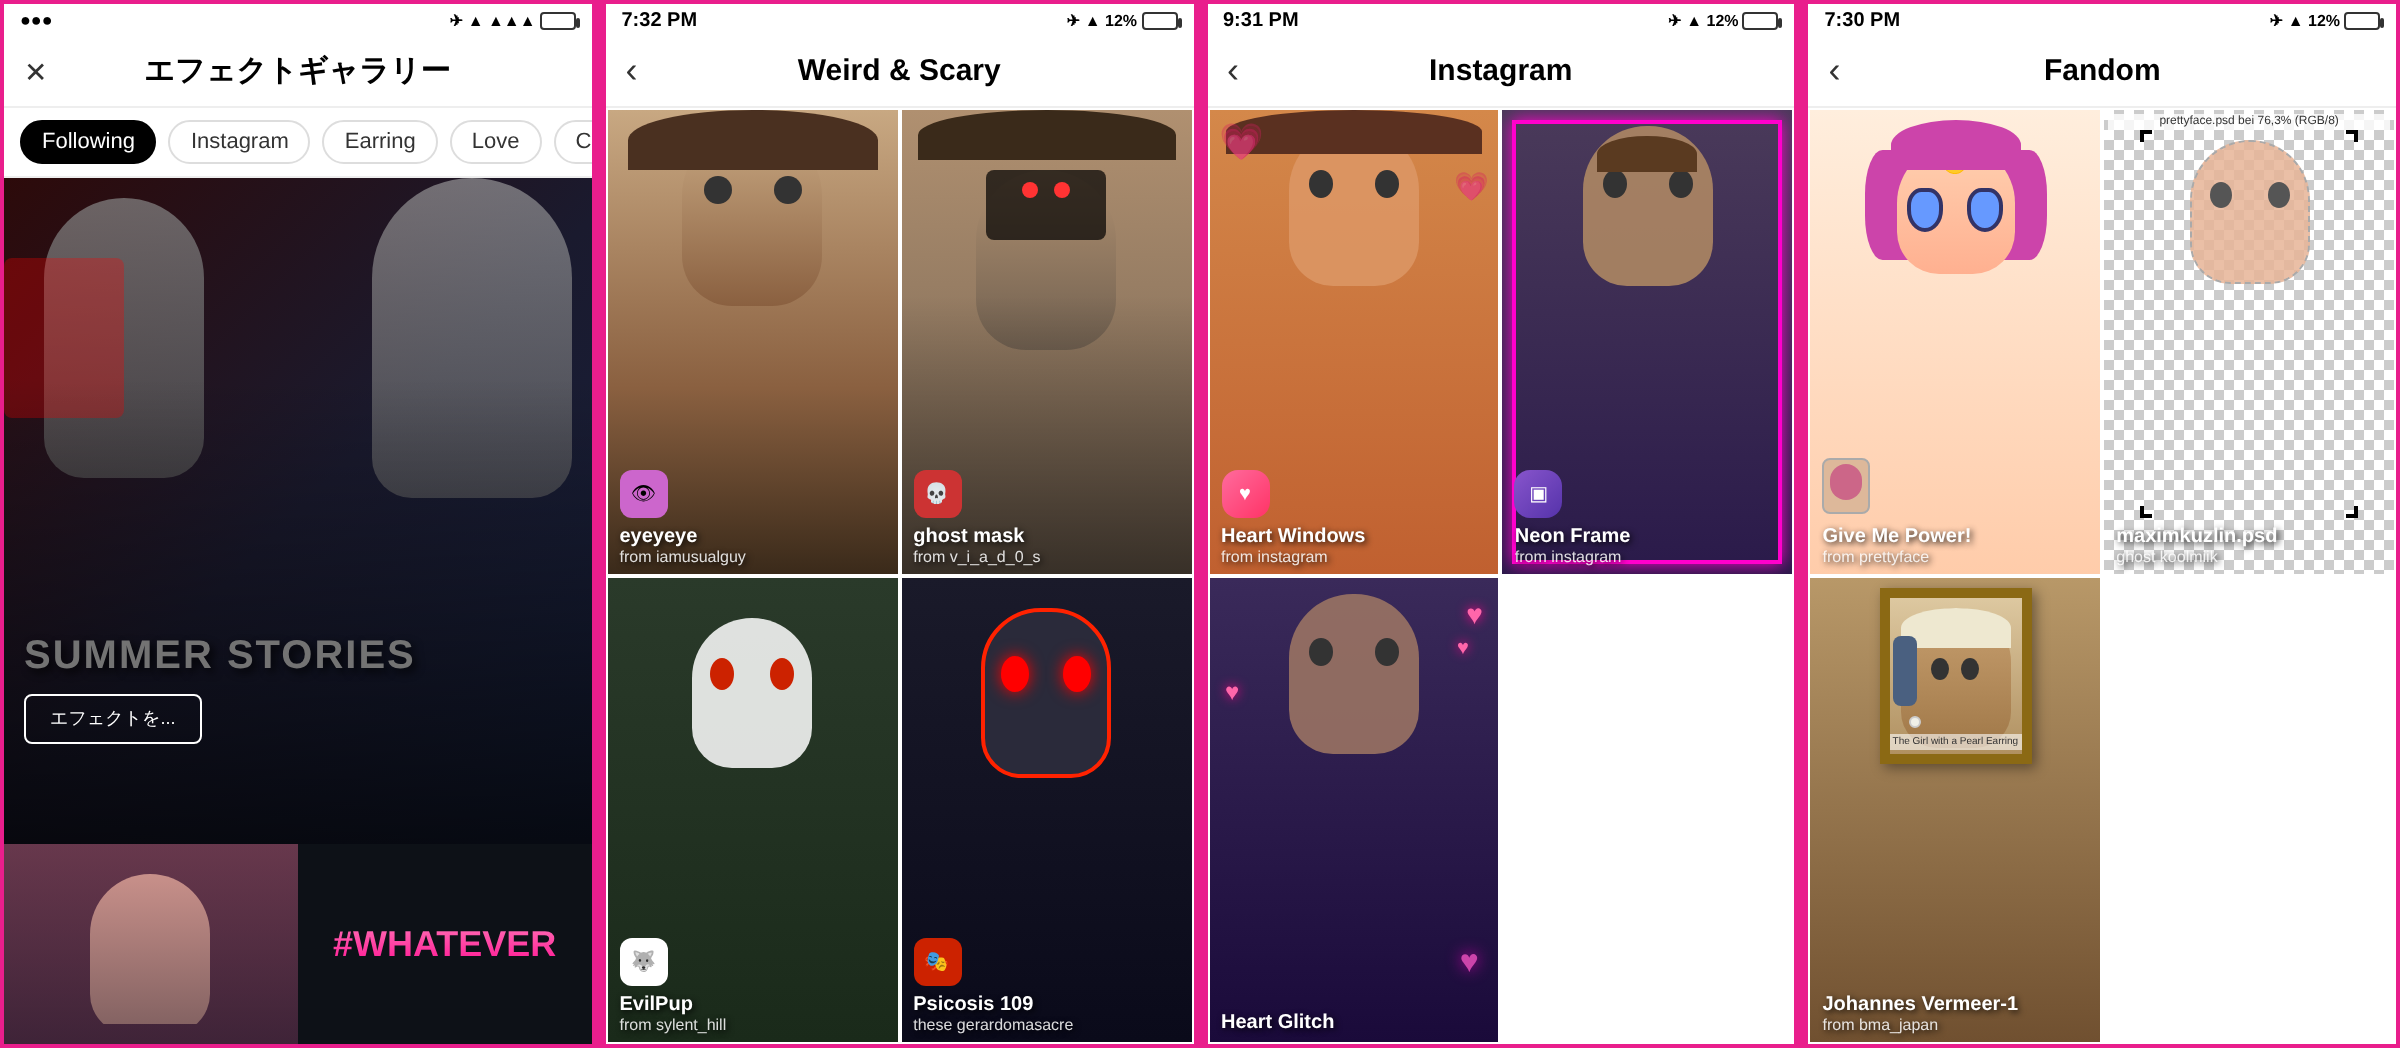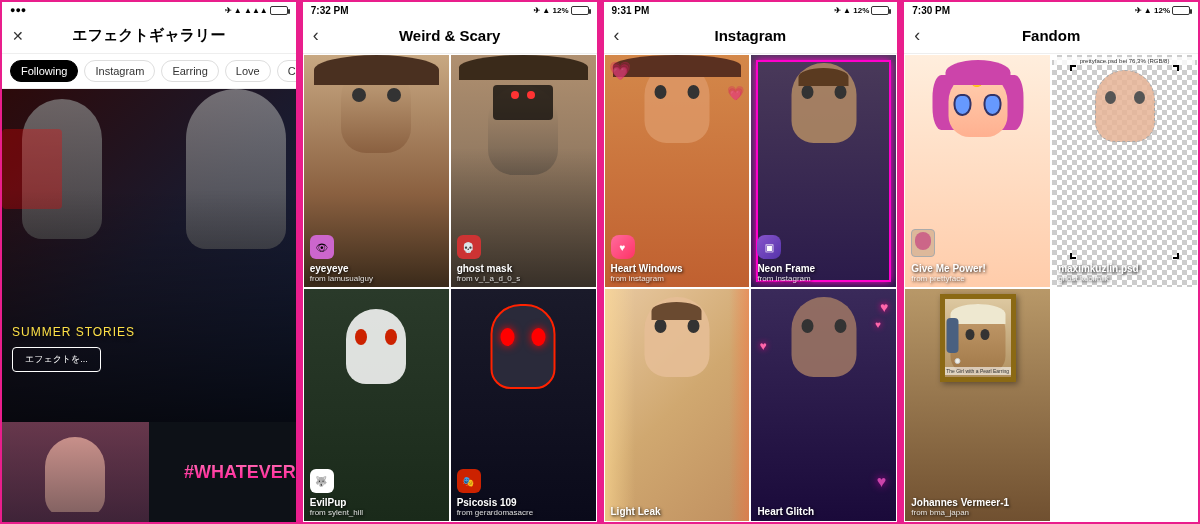--- a/index.html
+++ b/index.html
@@ -145,22 +145,22 @@
       position: absolute; top: 40px; left: 0;
       width: 60px; height: 80px;
       background: rgba(255,0,0,0.3);
       border-radius: 4px;
     }
     .hero-text-area {
       position: absolute; bottom: 50px; left: 10px; right: 10px;
       color: #fff; text-align: left; z-index: 10;
     }
     .hero-title {
-      font-size: 12px; font-weight: 400; text-transform: uppercase;
-      color: #fde047; letter-spacing: 1px; line-height: 1.1;
+      font-size: 20px; font-weight: 700; text-transform: uppercase;
+      color: #737373; letter-spacing: 1px; line-height: 1.1;
       text-shadow: 2px 2px 4px rgba(0,0,0,0.8);
     }
     .hero-subtitle {
       font-size: 9px; color: #ddd; margin-top: 4px; line-height: 1.3;
     }
     .hero-btn {
       margin-top: 8px;
       display: inline-block;
       padding: 5px 12px;
       border: 1px solid #fff;
@@ -177,21 +177,21 @@
       flex: 1;
       background: #2a1a2a;
       overflow: hidden;
       position: relative;
     }
     .panel1-bottom-right {
       flex: 1;
       background: #0d1117;
       overflow: hidden;
       position: relative;
-      display: flex; align-items: center; justify-content: flex-end;
+      display: flex; align-items: center; justify-content: center;
     }
     .whatever-text {
       font-size: 18px; font-weight: 900;
       background: linear-gradient(180deg, #ff6eb4, #ff1493);
       -webkit-background-clip: text; -webkit-text-fill-color: transparent;
       text-align: center;
     }
     .woman-portrait {
       position: absolute; top: 0; left: 0; right: 0; bottom: 0;
       background: linear-gradient(180deg, #c77 0%, #855 100%);
@@ -410,21 +410,21 @@
               <div style="width:14px;height:18px;background:#ff0000;border-radius:50%;box-shadow:0 0 8px #ff0000;"></div>
             </div>
           </div>
         </div>
       </div>
       <div class="effect-icon" style="background:#cc2200;border-radius:6px;">
         <span style="font-size:10px;">🎭</span>
       </div>
       <div class="effect-label">
         <span class="effect-name">Psicosis 109</span>
-        <span class="effect-from">from gerardomasacre</span>
+        <span class="effect-from">these gerardomasacre</span>
       </div>
     </div>
   </div>
 </div>
 
 <div class="panel-divider"></div>
 
 <div class="phone-panel">
   <div class="status-bar">
     <span>9:31 PM</span>
@@ -478,39 +478,20 @@
       </div>
       <div class="effect-icon" style="background:linear-gradient(135deg,#8855cc,#5533aa);border-radius:8px;">
         <span style="font-size:10px;color:#fff;">▣</span>
       </div>
       <div class="effect-label">
         <span class="effect-name">Neon Frame</span>
         <span class="effect-from">from instagram</span>
       </div>
     </div>
 
-    <div class="effect-cell">
-      <div class="effect-cell-bg face-ll-cell">
-        <div style="position:absolute;top:0;left:0;right:0;bottom:0;background:linear-gradient(135deg,#e8c8a0,#d0a870,#c09060);">
-          <div style="position:absolute;top:8px;left:50%;transform:translateX(-50%);width:65px;height:80px;background:rgba(230,190,150,0.9);border-radius:32px 32px 22px 22px;">
-            <div style="display:flex;justify-content:space-around;padding-top:22px;">
-              <div style="width:12px;height:14px;background:#333;border-radius:50%;"></div>
-              <div style="width:12px;height:14px;background:#333;border-radius:50%;"></div>
-            </div>
-            <div style="position:absolute;top:5px;left:50%;transform:translateX(-50%);width:50px;height:18px;background:#6a4a30;border-radius:50% 50% 0 0;"></div>
-          </div>
-          <div style="position:absolute;top:0;left:0;bottom:0;width:30px;background:linear-gradient(90deg,rgba(255,220,150,0.6),transparent);"></div>
-          <div style="position:absolute;top:0;right:0;bottom:0;width:20px;background:linear-gradient(270deg,rgba(255,100,50,0.4),transparent);"></div>
-        </div>
-      </div>
-      <div class="effect-label">
-        <span class="effect-name">Light Leak</span>
-        <span class="effect-from"></span>
-      </div>
-    </div>
 
     <div class="effect-cell">
       <div class="effect-cell-bg face-hg">
         <div style="position:absolute;top:0;left:0;right:0;bottom:0;background:linear-gradient(180deg,#3a2a5a,#1a0a3a);">
           <div style="position:absolute;top:8px;left:50%;transform:translateX(-50%);width:65px;height:80px;background:rgba(160,120,100,0.85);border-radius:32px 32px 22px 22px;">
             <div style="display:flex;justify-content:space-around;padding-top:22px;">
               <div style="width:12px;height:14px;background:#333;border-radius:50%;"></div>
               <div style="width:12px;height:14px;background:#333;border-radius:50%;"></div>
             </div>
           </div>

